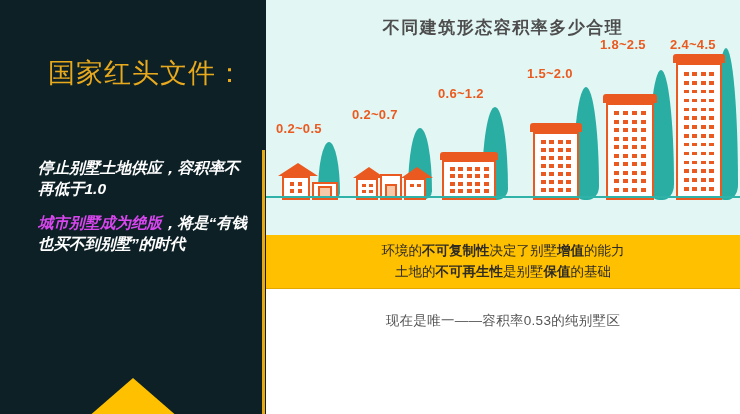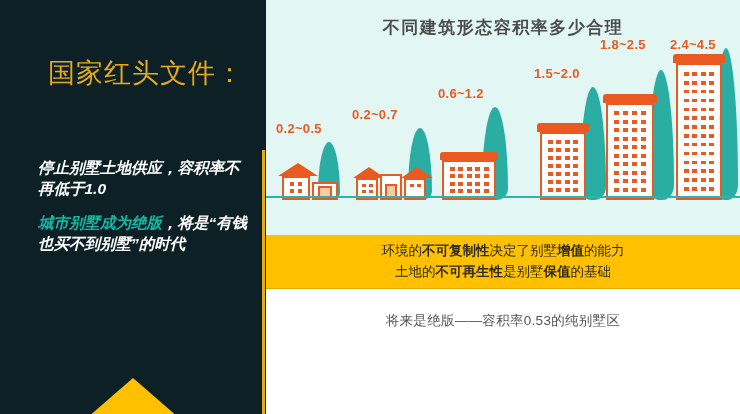--- a/index.html
+++ b/index.html
@@ -27,21 +27,21 @@
   }
   .body-para{
     position:absolute;left:38px;width:216px;
     font-family:"Liberation Sans","DejaVu Sans",sans-serif;
     font-weight:bold;font-style:italic;
     font-size:15.5px;line-height:1.35;color:#ffffff;
     letter-spacing:0px;
   }
   #para-1{top:158px;}
   #para-2{top:213px;}
-  .hl-red{color:#14b8a6;}
+  .hl-red{color:#d946ef;}
   #yellow-triangle{
     position:absolute;left:80px;top:378px;
     width:0;height:0;
     border-left:53px solid transparent;
     border-right:53px solid transparent;
     border-bottom:46px solid #ffc000;
   }
 
   
   #right-col{position:absolute;left:266px;top:0;width:474px;height:414px;background:#ffffff;}
@@ -230,21 +230,21 @@
                   <span class="win" style="width:5px;height:4px;"></span>
                   <span class="win" style="width:5px;height:4px;"></span>
                 </div>
             </div>
           </div>
           <div class="roofcap" style="left:2px;bottom:40px;width:58px;height:8px;"></div>
           <div class="value-label" style="left:0px;bottom:99px;">0.6~1.2</div>
         </div>
         <div class="cat-label" style="left:172px;width:76px;">6层以下</div>
 
-        <div class="bar-group" style="left:268px;width:78px;height:166px;text-align:right;">
+        <div class="bar-group" style="left:261px;width:78px;height:166px;text-align:right;">
           <div class="tree" style="left:46px;width:26px;height:113px;border-radius:50% 50% 44% 44% / 88% 88% 12% 12%;"></div>
           <div class="bldg" style="left:6px;width:46px;height:68px;">
             <div class="win-grid">
               <div class="win-row">
                   <span class="win" style="width:5px;height:4px;"></span>
                   <span class="win" style="width:5px;height:4px;"></span>
                   <span class="win" style="width:5px;height:4px;"></span>
                   <span class="win" style="width:5px;height:4px;"></span>
                 </div>
               <div class="win-row">
@@ -463,18 +463,18 @@
     <div id="yellow-band">
       <div class="band-line">
         <span>环境的</span><b>不可复制性</b><span>决定了别墅</span><b>增值</b><span>的能力</span>
       </div>
       <div class="band-line">
         <span>土地的</span><b>不可再生性</b><span>是别墅</span><b>保值</b><span>的基础</span>
       </div>
     </div>
 
     <div id="note-block">
-      <div class="note-line">将来是绝版——容积率0.53的纯别墅区</div>
+      <div class="note-line">现在是唯一——容积率0.53的纯别墅区</div>
     </div>
 
 
   </div>
 </div>
 
 </body></html>

